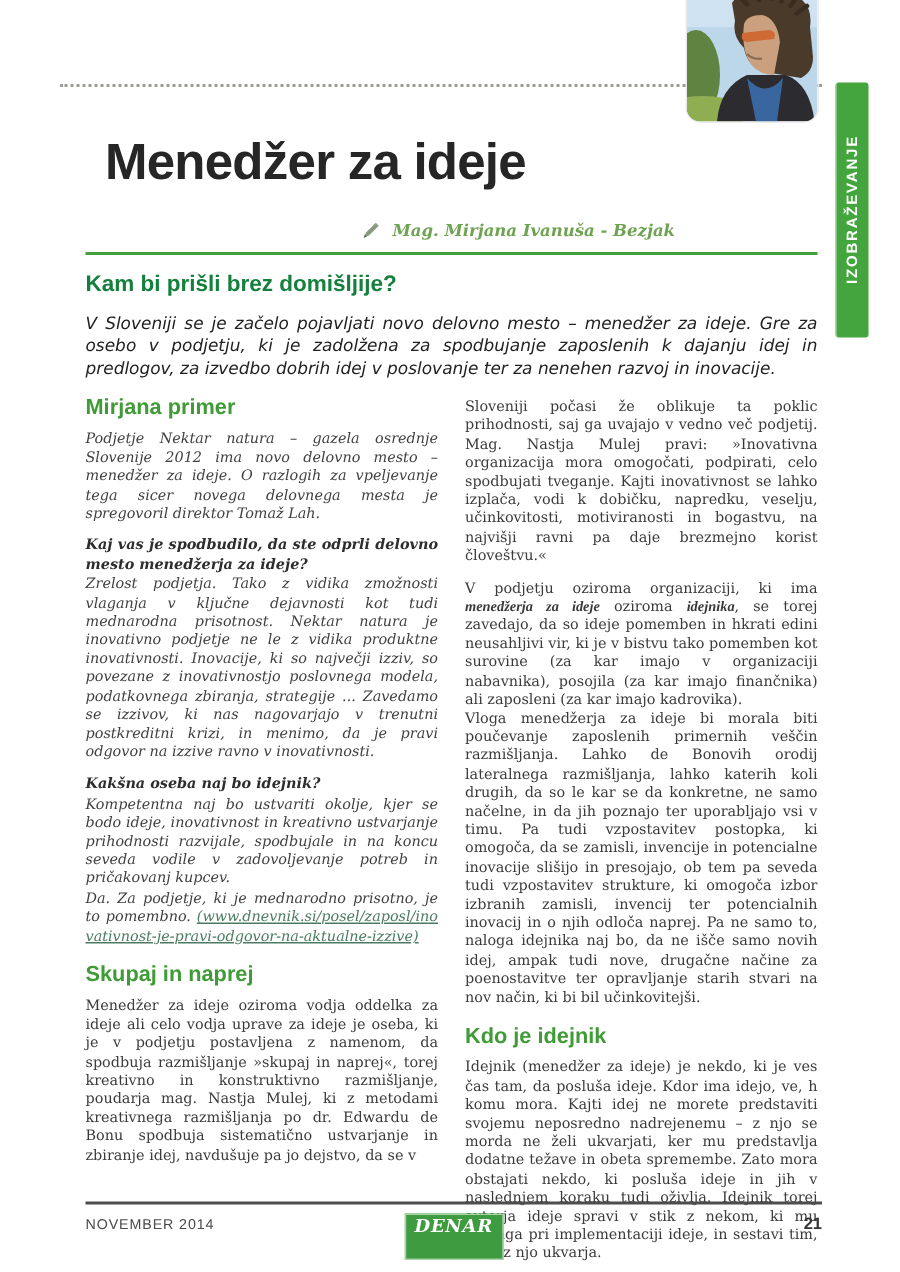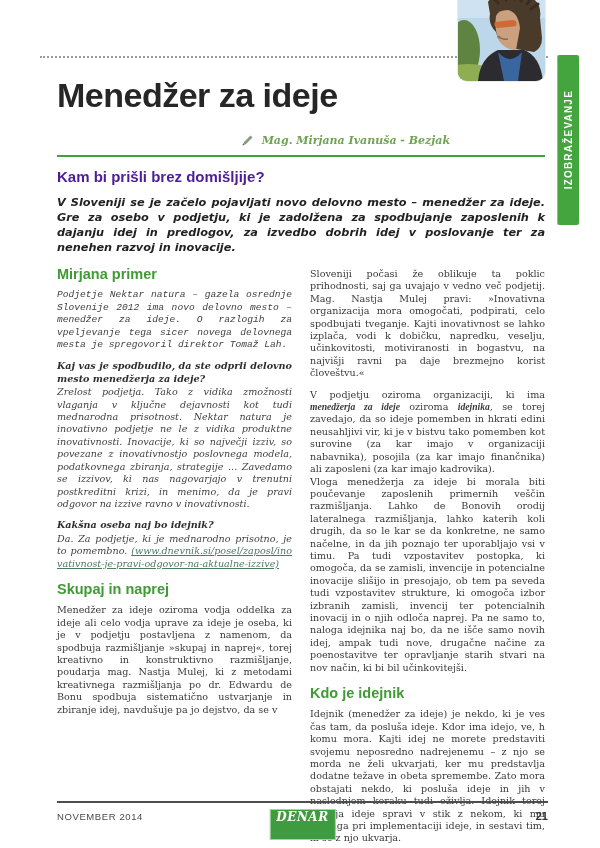--- a/index.html
+++ b/index.html
@@ -14,54 +14,54 @@
     box-shadow:inset 1px 0 0 rgba(255,255,255,.35);
   }
   .category-tab span{
     writing-mode:vertical-rl;transform:rotate(180deg);
     font-family:"Liberation Sans",sans-serif;font-weight:bold;font-size:10px;
     color:#ffffff;letter-spacing:1.2px;white-space:nowrap;
   }
   .header{position:relative;margin:0 55px 0 57px;padding-top:78px;}
   .page-title{
     font-family:"Liberation Sans",sans-serif;font-weight:bold;font-size:34px;
-    color:#262626;letter-spacing:-0.5px;line-height:1;margin:0;
+    color:#262626;letter-spacing:-0.5px;line-height:1;margin:13px;
   }
   .photo{
     position:absolute;top:-12px;right:0px;width:87px;height:93px;border-radius:9px;
     overflow:hidden;box-shadow:0 0 0 1px rgba(0,0,0,.08);
   }
   .byline{
     margin:22px 95px 0 0;text-align:right;
     font-family:"DejaVu Serif",serif;font-style:italic;font-weight:bold;
     font-size:11px;color:#6fa352;
   }
   .byline .pen{display:inline-block;vertical-align:-2px;margin-right:5px;}
   .title-rule{border-top:2px solid #44a03c;margin-top:6px;}
   .subtitle{
     font-family:"Liberation Sans",sans-serif;font-weight:bold;font-size:15px;
-    color:#4c1d95;margin:11px 0 0 0;
+    color:#15803d;margin:11px 0 0 0;
   }
   .intro{
-    font-family:"DejaVu Sans",sans-serif;font-weight:bold;font-style:italic;
+    font-family:"DejaVu Sans",sans-serif;font-weight:normal;font-style:italic;
     font-size:11.3px;line-height:15px;color:#222222;text-align:justify;
     margin:10px 0 0 0;
   }
   .columns{display:flex;gap:18px;margin:13px 55px 0 57px;}
   .col{flex:1;font-size:9.6px;line-height:12.4px;text-align:justify;}
   .col p{margin:0;}
   .green-head{
     font-family:"Liberation Sans",sans-serif;font-weight:bold;font-size:14.5px;
     color:#3f9b35;text-align:left;margin:0 0 9px 0;
   }
   .green-head.mid{margin-top:13px;}
   .lead, .a{font-style:italic;color:#3f3f3f;}
   .q{font-weight:bold;font-style:italic;color:#2d2d2d;margin-top:9px !important;}
   .qa .a{margin-top:1px !important;}
-  .lead{margin-bottom:2px !important;font-family:Liberation Mono, monospace;}
+  .lead{margin-bottom:2px !important;}
   .plain{color:#3a3a3a;}
   .gap{margin-top:9px !important;}
   .link{color:#4c7a62;text-decoration:underline;font-style:italic;cursor:pointer;word-break:break-all;}
   .bold-inline{font-weight:bold;font-style:italic;font-family:Liberation Serif, serif;}
   .footer{position:absolute;left:57px;right:52px;top:801px;}
   .footer-rule{border-top:2px solid #4d4d4d;}
   .footer-row{position:relative;margin-top:6px;height:18px;
     font-family:"Liberation Sans",sans-serif;font-size:9.5px;color:#4a4a4a;}
   .footer-date{position:absolute;left:0;top:2px;letter-spacing:0.6px;}
   .denar{
@@ -126,20 +126,21 @@
 
       <p class="lead">Podjetje Nektar natura – gazela osrednje Slovenije 2012 ima novo delovno mesto – menedžer za ideje. O razlogih za vpeljevanje tega sicer novega delovnega mesta je spregovoril direktor Tomaž Lah.</p>
 
       <div class="qa">
         <p class="q">Kaj vas je spodbudilo, da ste odprli delovno mesto menedžerja za ideje?</p>
         <p class="a">Zrelost podjetja. Tako z vidika zmožnosti vlaganja v ključne dejavnosti kot tudi mednarodna prisotnost. Nektar natura je inovativno podjetje ne le z vidika produktne inovativnosti. Inovacije, ki so največji izziv, so povezane z inovativnostjo poslovnega modela, podatkovnega zbiranja, strategije ... Zavedamo se izzivov, ki nas nagovarjajo v trenutni postkreditni krizi, in menimo, da je pravi odgovor na izzive ravno v inovativnosti.</p>
       </div>
 
       <div class="qa">
         <p class="q">Kakšna oseba naj bo idejnik?</p>
+        <p class="a">Kompetentna naj bo ustvariti okolje, kjer se bodo ideje, inovativnost in kreativno ustvarjanje prihodnosti razvijale, spodbujale in na koncu seveda vodile v zadovoljevanje potreb in pričakovanj kupcev.</p>
       </div>
 
 
       <div class="qa">
         <p class="a">
           <span>Da. Za podjetje, ki je mednarodno prisotno, je to pomembno.</span>
           <a class="link">(www.dnevnik.si/posel/zaposl/inovativnost-je-pravi-odgovor-na-aktualne-izzive)</a>
         </p>
       </div>
 

